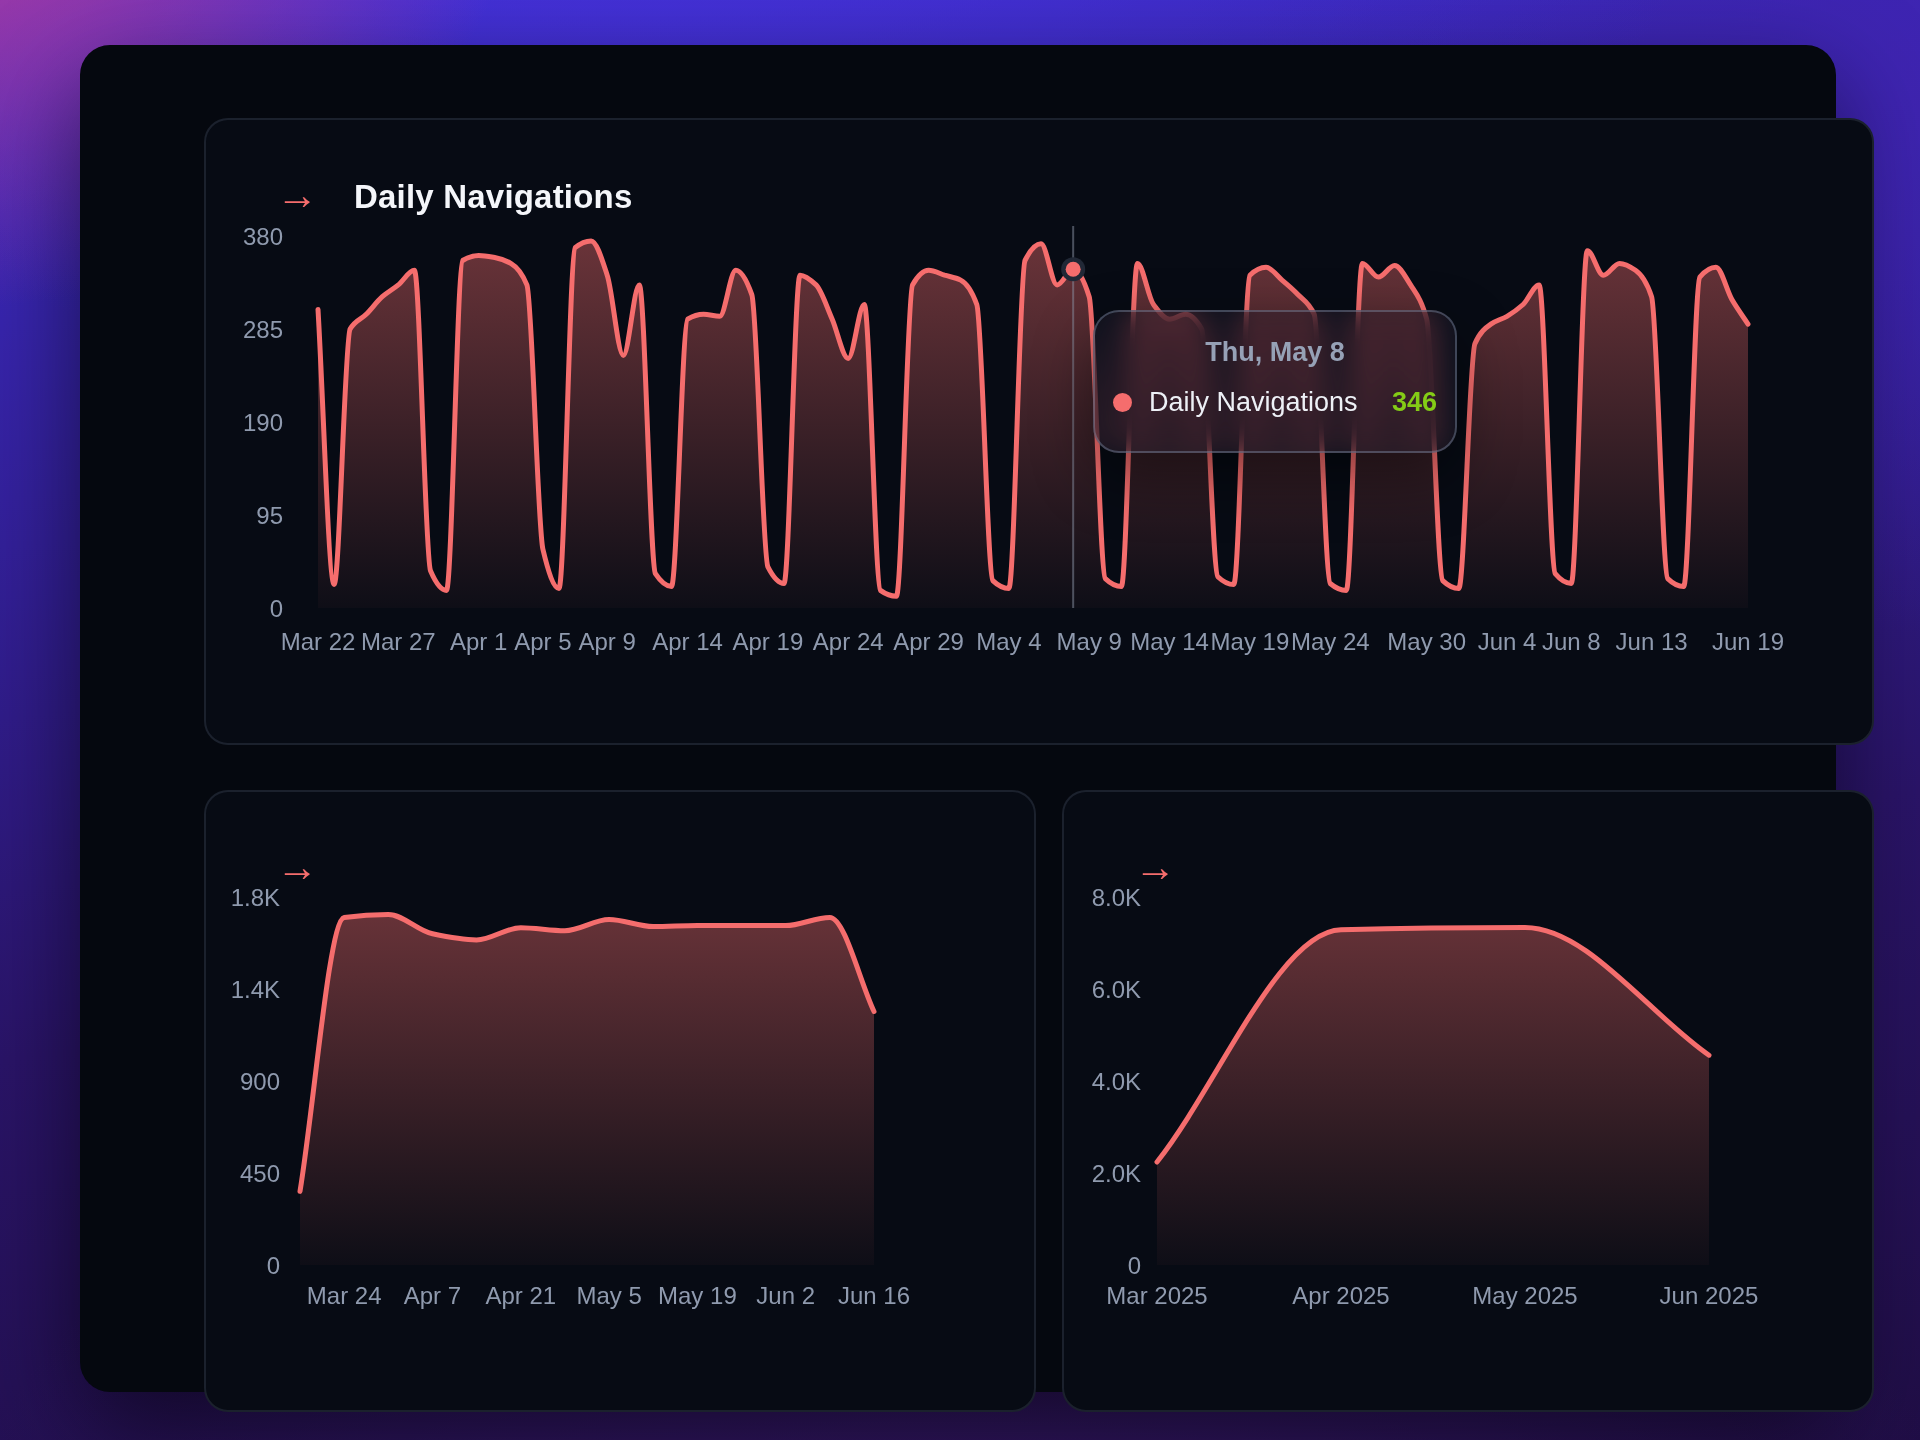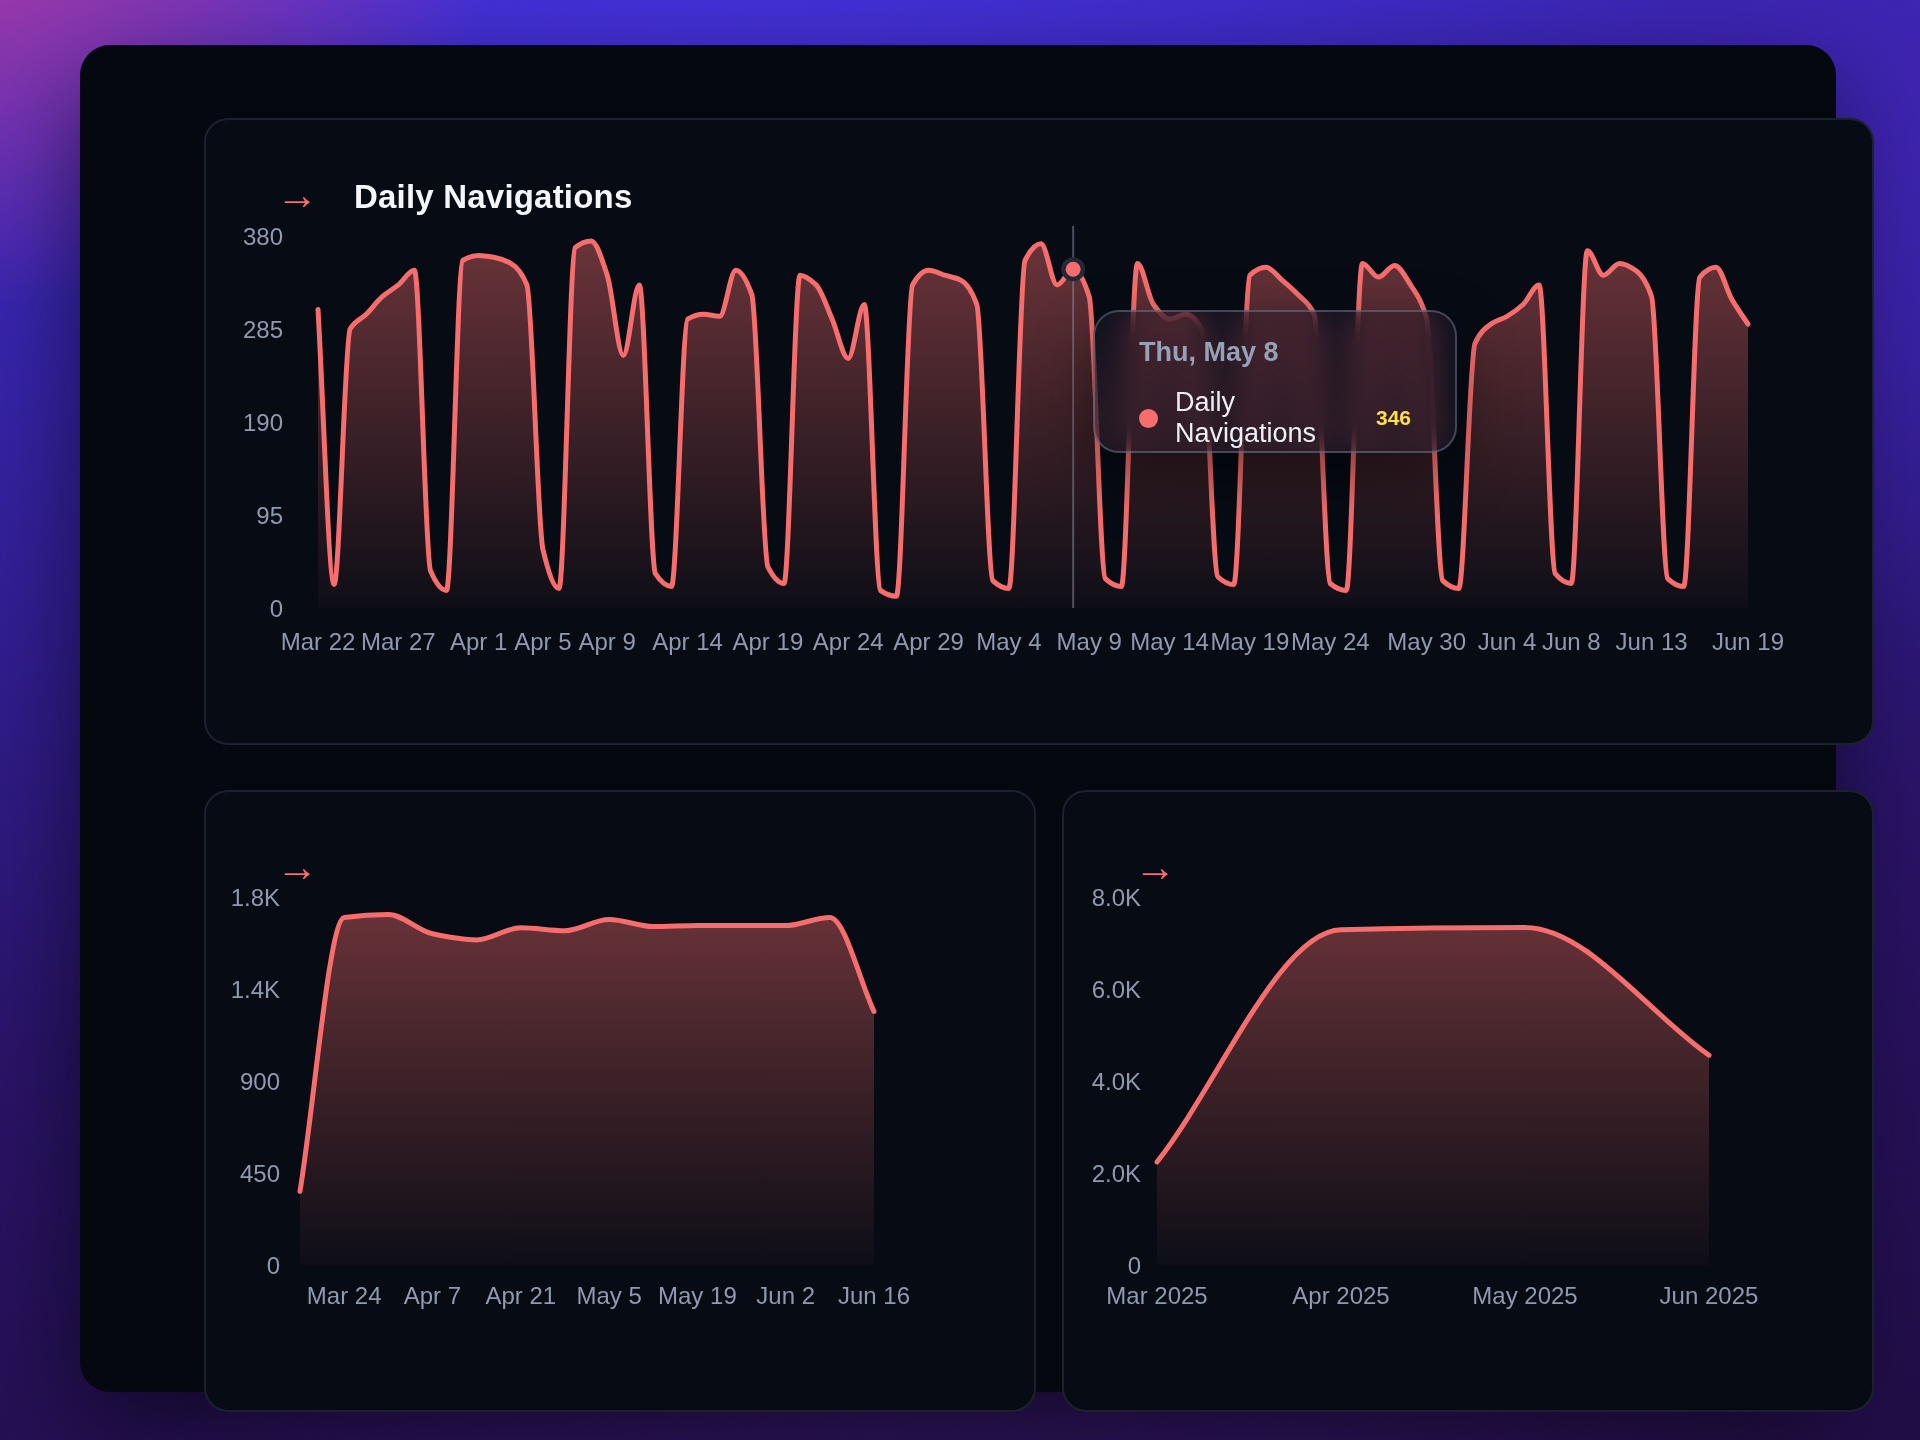--- a/index.html
+++ b/index.html
@@ -40,27 +40,28 @@
   #chart-layer { position:absolute; left:0; top:0; z-index:5; pointer-events:none; }
   #chart-layer text.tick { font-family:"Liberation Sans",sans-serif; font-size:24px; fill:#8f9aae; }
   .tooltip {
     position:absolute; left:1093px; top:310px; width:364px; height:143px;
     z-index:10; border-radius:26px;
     background:rgba(22,26,40,.42);
     -webkit-backdrop-filter:blur(16px) saturate(130%);
     backdrop-filter:blur(16px) saturate(130%);
     border:2px solid rgba(150,165,195,.35);
     box-shadow:0 24px 60px rgba(0,0,0,.45);
-    padding:25px 44px;
+    padding:25px 18px;
+    text-align:center;
   }
   .tt-date { font-size:27px; font-weight:600; color:#96a1b6; }
   .tt-row { margin-top:19px; display:flex; align-items:center; gap:17px; }
   .tt-dot { width:19px; height:19px; border-radius:50%; background:var(--accent); flex:none; }
   .tt-label { font-size:27px; color:#edf0f6; }
-  .tt-value { margin-left:auto; font-size:21px; font-weight:700; color:#fde047; }
+  .tt-value { margin-left:auto; font-size:27px; font-weight:700; color:#84cc16; }
 </style>
 </head>
 <body>
 
 <div class="panel">
 
   <section class="card card-daily">
     <header class="card-header">
       <span class="arrow-icon">→</span>
       <h2 class="card-title">Daily Navigations</h2>

